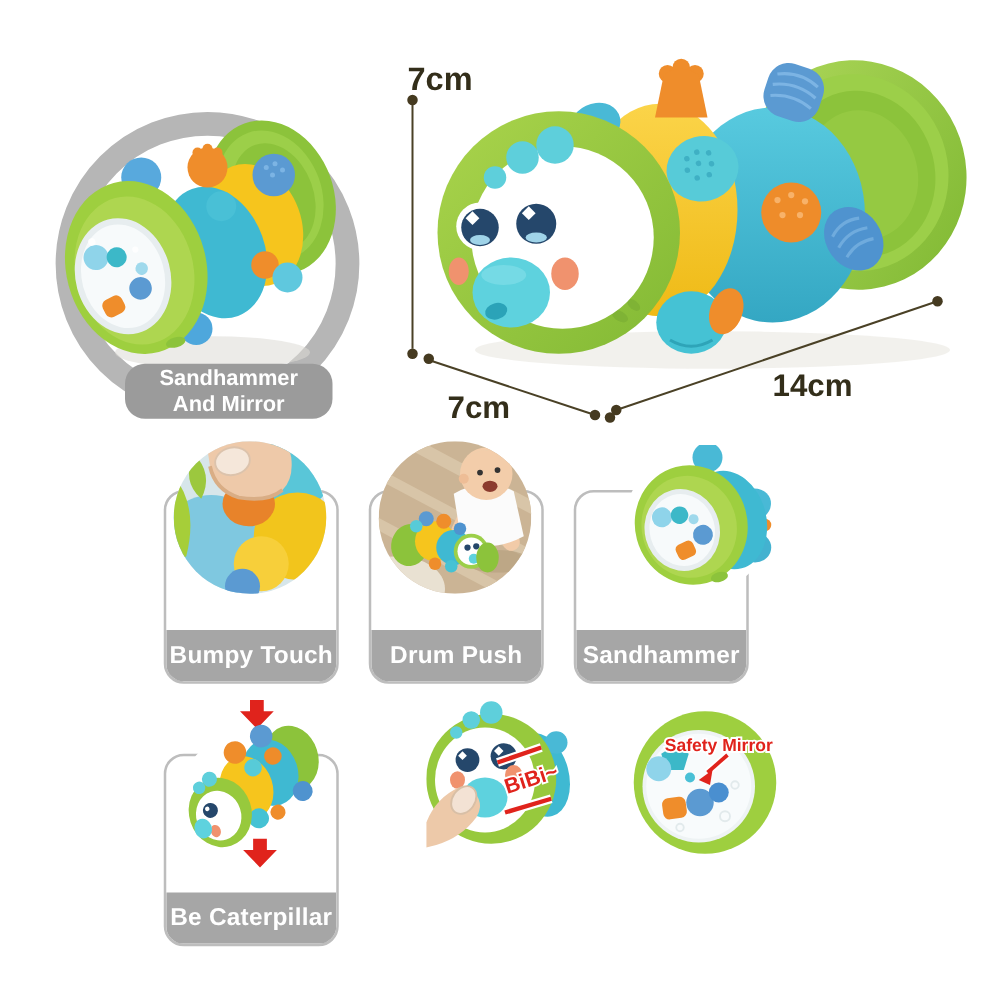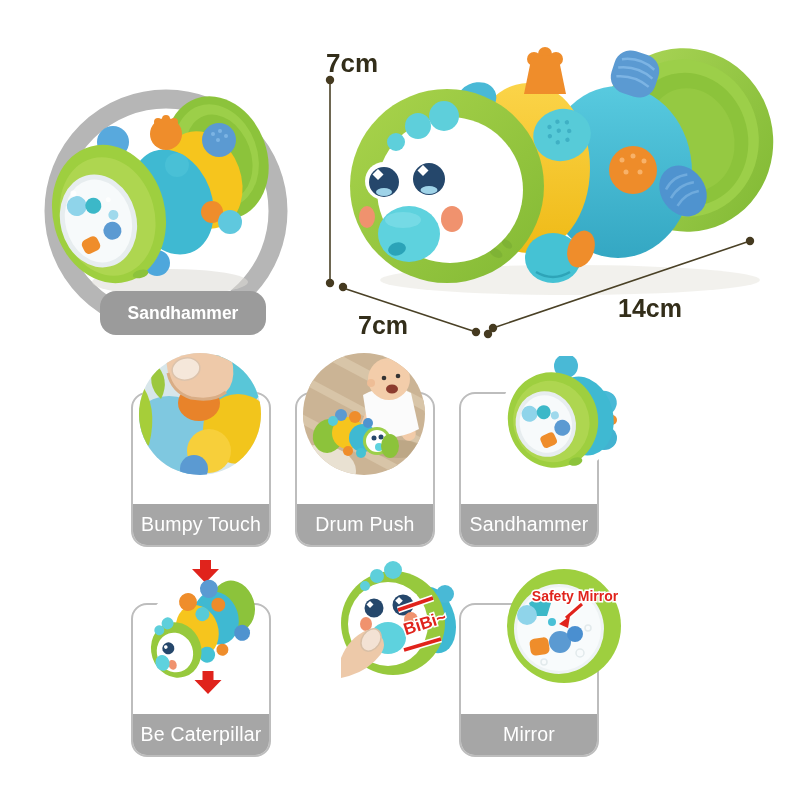--- a/index.html
+++ b/index.html
@@ -10,21 +10,21 @@
   .inset-banner{position:absolute;left:100px;top:291px;width:166px;height:44px;
     background:#9b9b9b;border-radius:16px;color:#fff;font-weight:bold;font-size:17.5px;
     line-height:21px;text-align:center;display:flex;flex-direction:column;justify-content:center;}
   
   .tile-card{position:absolute;width:136px;border:2px solid #bdbdbd;border-radius:16px;
     background:#fff;overflow:hidden;}
   .row1{top:392px;height:151px;}
   .row2{top:603px;height:150px;}
   .c1{left:131px;} .c2{left:295px;} .c3{left:459px;}
   .tile-banner{position:absolute;left:0;right:0;bottom:0;height:41px;background:#a6a6a6;
-    color:#fff;font-weight:normal;font-size:19.5px;display:flex;align-items:center;justify-content:center;
+    color:#fff;font-weight:bold;font-size:19.5px;display:flex;align-items:center;justify-content:center;
     letter-spacing:.2px;}
   .photo{position:absolute;}
   svg text.dim{font-family:"Liberation Sans",sans-serif;font-weight:bold;fill:#332e1a;}
   svg text.red-note{font-family:"Liberation Sans",sans-serif;font-weight:bold;fill:#e0231c;
     stroke:#ffffff;stroke-width:3px;paint-order:stroke;}
 </style>
 </head>
 <body>
 
 <div id="canvas">
@@ -70,20 +70,21 @@
         <circle cx="88" cy="181" r="9" fill="#5b9ad2"></circle>
         <circle cx="93" cy="166" r="5" fill="#9fd9ec"></circle>
         <circle cx="60" cy="135" r="3" fill="#ffffff" opacity="0.8"></circle>
         <circle cx="92" cy="150" r="2.5" fill="#ffffff" opacity="0.8"></circle>
         <ellipse cx="104" cy="230" rx="8" ry="4" fill="#8cc33b"></ellipse>
       </g>
     </g>
   </svg>
   <div class="inset-banner">
     <span>Sandhammer</span>
+    <span>And Mirror</span>
   </div>
 
   <svg class="abs" style="left:300px;top:20px;" width="480" height="330" viewBox="0 0 480 330">
     <defs>
       <linearGradient id="gw" x1="0" y1="0" x2="1" y2="1">
         <stop offset="0" stop-color="#b0d95c"></stop>
           <stop offset="1" stop-color="#7fb832"></stop>
       </linearGradient>
       <linearGradient id="hg" x1="0" y1="0" x2="1" y2="1">
         <stop offset="0" stop-color="#aad44c"></stop>
@@ -226,25 +227,20 @@
       </div>
   </div>
   <div class="tile-card row1 c3">
     <div class="tile-banner">
       <span>Sandhammer</span>
       </div>
   </div>
   <div class="tile-card row2 c1">
     <div class="tile-banner">
       <span>Be Caterpillar</span>
-      </div>
-  </div>
-  <div class="tile-card row2 c3">
-    <div class="tile-banner">
-      <span>Mirror</span>
       </div>
   </div>
 
   <svg class="photo" style="left:139px;top:353px;" width="122" height="122" viewBox="0 0 122 122">
     <clipPath id="cp1">
         <circle cx="61" cy="61" r="61"></circle>
       </clipPath>
     <g clip-path="url(#cp1)">
       <rect width="122" height="122" fill="#d7e6ea"></rect>
       <circle cx="30" cy="85" r="42" fill="#7fc8e0"></circle>

